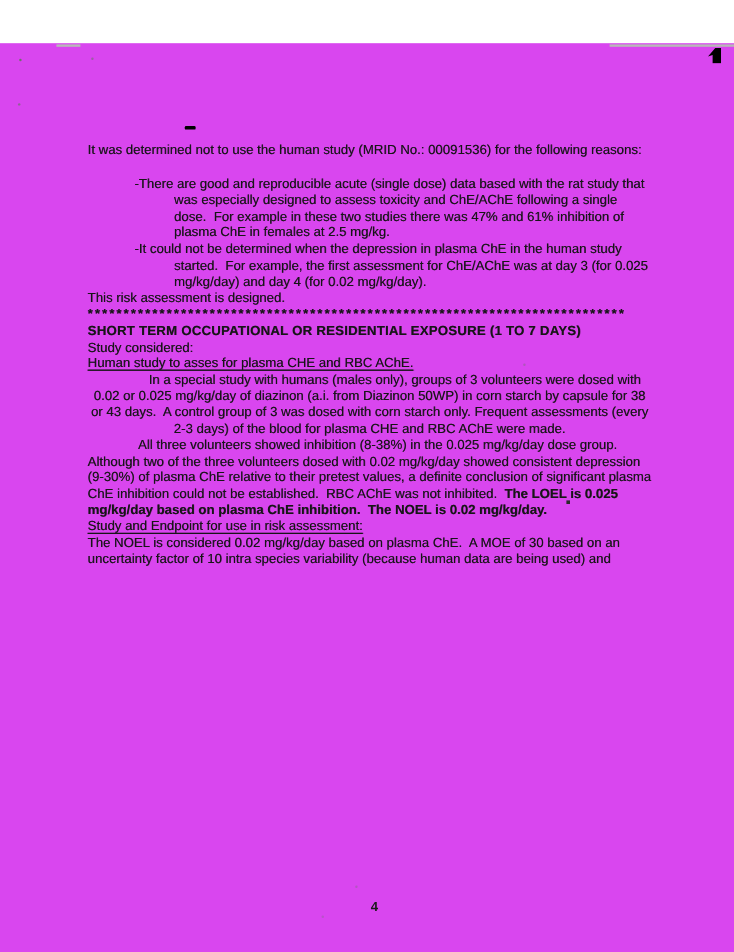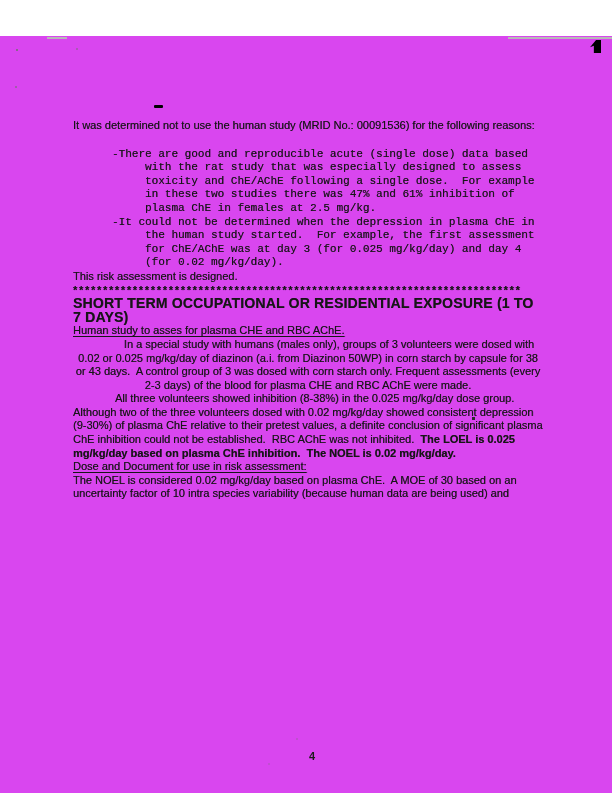--- a/index.html
+++ b/index.html
@@ -29,33 +29,32 @@
   }
   .content p, .content h2 {
     margin: 0;
     white-space: pre-wrap;
   }
   .indent { text-indent: 42px; }
   .bullets { margin-top: 15px; }
   .bullet {
     padding-left: 72px;
     text-indent: -33px;
-    font-family: Liberation Mono, monospace;
   }
   .m-required { margin-top: 34px; }
   .separator {
     margin-top: 12px;
     font-weight: bold;
     letter-spacing: 1.7px;
     white-space: nowrap !important;
     overflow: hidden;
   }
   .section-heading {
     margin-top: 15px;
-    font-size: 14px;
+    font-size: 11px;
     font-weight: bold;
     letter-spacing: 0.2px;
   }
   .m-study { margin-top: 14px; }
   .m-title { margin-top: 13px; }
   .underlined { text-decoration: underline; text-underline-offset: 2px; }
   .m-mrid  { margin-top: 10px; }
   .m-para1 { margin-top: 14px; text-align: center; }
   .m-para3 { margin-top: 11px; }
   .m-dose  { margin-top: 26px; }
@@ -137,30 +136,31 @@
       <p class="bullet">-There are good and reproducible acute (single dose) data based with the rat study that was especially designed to assess toxicity and ChE/AChE following a single dose.  For example in these two studies there was 47% and 61% inhibition of plasma ChE in females at 2.5 mg/kg.</p>
       <p class="bullet">-It could not be determined when the depression in plasma ChE in the human study started.  For example, the first assessment for ChE/AChE was at day 3 (for 0.025 mg/kg/day) and day 4 (for 0.02 mg/kg/day).</p>
     </div>
 
     <p class="m-required">This risk assessment is designed.</p>
 
     <p class="separator">***************************************************************************</p>
 
     <h2 class="section-heading">SHORT TERM OCCUPATIONAL OR RESIDENTIAL EXPOSURE (1 TO 7 DAYS)</h2>
 
+    <p class="m-study">Study considered:</p>
 
     <p class="m-title underlined">Human study to asses for plasma CHE and RBC AChE.</p>
 
 
     <p class="m-para1 indent">In a special study with humans (males only), groups of 3 volunteers were dosed with 0.02 or 0.025 mg/kg/day of diazinon (a.i. from Diazinon 50WP) in corn starch by capsule for 38 or 43 days.  A control group of 3 was dosed with corn starch only. Frequent assessments (every 2-3 days) of the blood for plasma CHE and RBC AChE were made.</p>
 
     <p class="indent"><span>All three volunteers showed inhibition (8-38%) in the 0.025 mg/kg/day dose group. Although two of the three volunteers dosed with 0.02 mg/kg/day showed consistent depression (9-30%) of plasma ChE relative to their pretest values, a definite conclusion of significant plasma ChE inhibition could not be established.  RBC AChE was not inhibited.  </span><span class="bold-inline">The LOEL is 0.025 mg/kg/day based on plasma ChE inhibition.  The NOEL is 0.02 mg/kg/day.</span></p>
 
 
-    <p class="m-dose underlined">Dose and Document for use in risk assessment:</p>
+    <p class="m-dose underlined">Study and Endpoint for use in risk assessment:</p>
 
     <p class="m-para4">The NOEL is considered 0.02 mg/kg/day based on plasma ChE.  A MOE of 30 based on an uncertainty factor of 10 intra species variability (because human data are being used) and</p>
 
   </div>
 
   <div class="page-number">4</div>
 
 </div>
 
 </body></html>

